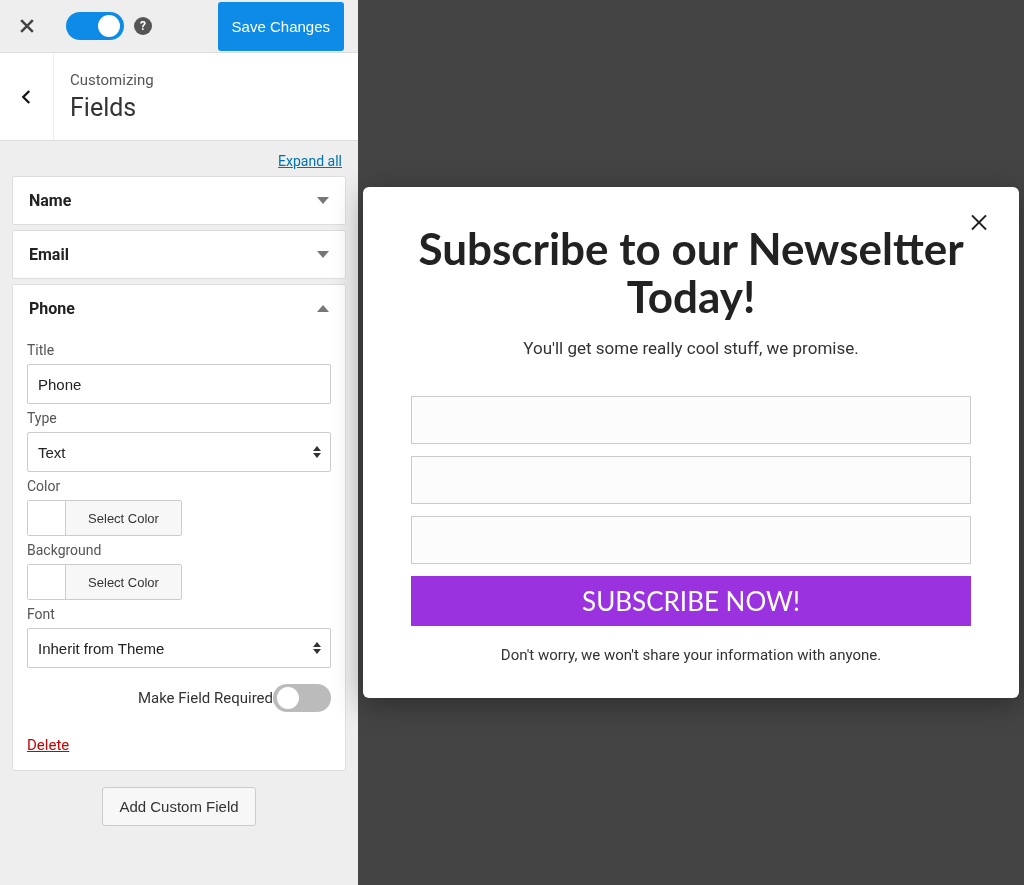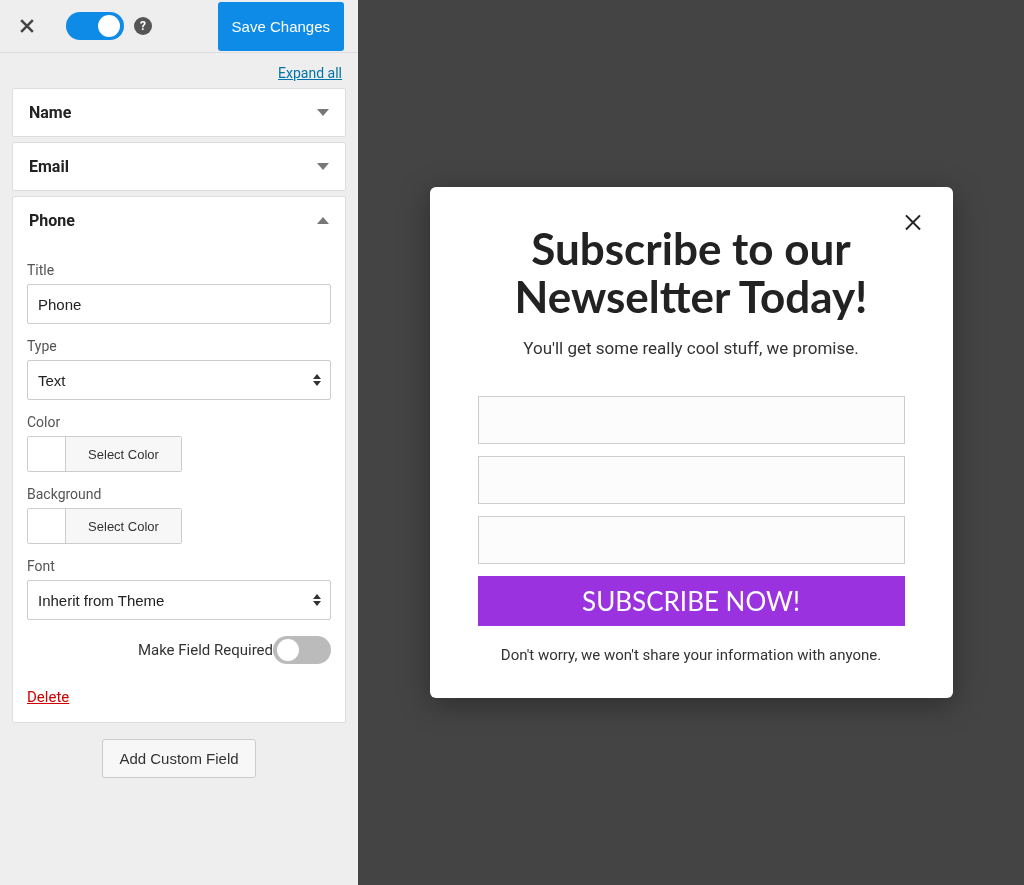--- a/index.html
+++ b/index.html
@@ -29,21 +29,21 @@
 
   .field-list { padding: 0 12px; display: flex; flex-direction: column; gap: 5px; }
   .accordion { background: #fff; border: 1px solid #ddd; border-radius: 2px; }
   .acc-head { display: flex; align-items: center; justify-content: space-between; padding: 14px 16px; cursor: pointer; }
   .acc-head .acc-title { font-weight: 700; font-size: 16px; color: #222; }
   .acc-head .tri { width: 0; height: 0; border-left: 6px solid transparent; border-right: 6px solid transparent; }
   .acc-head .tri.down { border-top: 7px solid #777; }
   .acc-head .tri.up { border-bottom: 7px solid #777; }
 
   .acc-body { padding: 4px 14px 16px; }
-  .form-group { margin-top: 14px; }
+  .form-group { margin-top: 6px; }
   .form-label { font-size: 14px; color: #555; margin-bottom: 6px; display: block; }
   .text-input { width: 100%; height: 40px; border: 1px solid #ccc; border-radius: 2px; padding: 0 10px; font-size: 15px; color: #222; }
   .select-wrap { position: relative; }
   .select-wrap .text-input { padding-right: 28px; }
   .select-arrows { position: absolute; right: 10px; top: 50%; transform: translateY(-50%); display:flex; flex-direction:column; gap:2px;}
   .select-arrows span { width:0;height:0;border-left:4px solid transparent;border-right:4px solid transparent;}
   .select-arrows .up{border-bottom:5px solid #333;}
   .select-arrows .dn{border-top:5px solid #333;}
 
   .color-picker { display: flex; border: 1px solid #ccc; width: 155px; height: 36px; border-radius: 2px; overflow: hidden; }
@@ -55,21 +55,21 @@
   .switch-off { width: 58px; height: 28px; background: #bbb; border-radius: 20px; position: relative; }
   .switch-off .knob { width: 22px; height: 22px; background: #fff; border-radius: 50%; position: absolute; top: 3px; left: 4px; }
 
   .delete-link { color: #c00; text-decoration: underline; font-size: 15px; cursor: pointer; display: inline-block; margin-top: 24px; }
 
   .add-field-row { text-align: center; padding: 16px 0; }
   .add-field-btn { padding: 10px 16px; background: #f7f7f7; border: 1px solid #ccc; border-radius: 3px; font-size: 15px; color: #333; cursor: pointer; }
 
   
   .preview { flex: 1; height: 885px; background: #444; display: flex; align-items: center; justify-content: center; }
-  .modal { width: 523px; background: #fff; border-radius: 6px; padding: 38px 48px 34px; position: relative; box-shadow: 0 6px 30px rgba(0,0,0,0.35); }
+  .modal { width: 656px; background: #fff; border-radius: 6px; padding: 38px 48px 34px; position: relative; box-shadow: 0 6px 30px rgba(0,0,0,0.35); }
   .modal-close { position: absolute; top: 22px; right: 28px; cursor: pointer; }
   .modal-close svg { width: 24px; height: 24px; }
   .modal h1 { font-size: 44px; font-weight: 700; text-align: center; line-height: 1.08; color: #222; font-family: Lato, -apple-system, sans-serif; }
   .modal .subtitle { text-align: center; font-size: 17px; color: #333; margin-top: 18px; }
   .modal-form { margin-top: 38px; display: flex; flex-direction: column; gap: 12px; }
   .modal-input { height: 48px; border: 1px solid #ccc; background:#fcfcfc; }
   .subscribe-btn { height: 50px; background: #9a32e0; color: #fff; border: none; font-size: 26px; font-weight: 400; cursor: pointer; font-family: Lato, -apple-system, sans-serif; }
   .privacy { text-align: center; font-size: 15px; color: #333; margin-top: 20px; }
 </style>
 </head>
@@ -85,20 +85,31 @@
     </div>
     <div class="toggle-wrap">
       <div class="toggle">
           <div class="knob"></div>
         </div>
       <div class="help-icon">?</div>
     </div>
     <button class="save-btn">Save Changes</button>
   </div>
 
+  <div class="sidebar-head">
+    <div class="back-cell">
+      <svg viewBox="0 0 24 24" fill="none" stroke="#111" stroke-width="3">
+          <path d="M15 4l-8 8 8 8"></path>
+        </svg>
+    </div>
+    <div class="head-text">
+      <div class="head-sub">Customizing</div>
+      <div class="head-title">Fields</div>
+    </div>
+  </div>
 
   <div class="expand-row">
     <span class="expand-link">Expand all</span>
   </div>
 
   <div class="field-list">
 
     <div class="accordion">
       <div class="acc-head">
         <span class="acc-title">Name</span>

